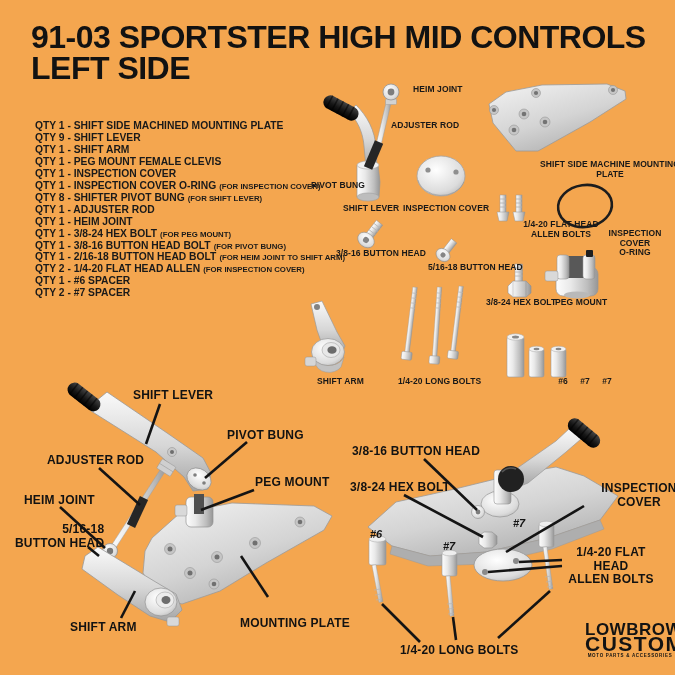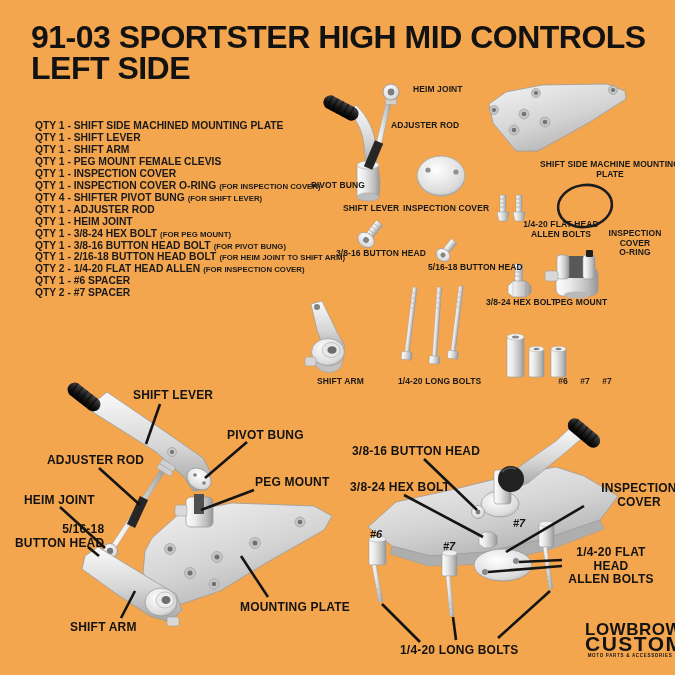--- a/index.html
+++ b/index.html
@@ -34,26 +34,26 @@
 
 <div class="stage">
 
   <div class="title">
     <div>91-03 SPORTSTER HIGH MID CONTROLS</div>
     <div>LEFT SIDE</div>
   </div>
 
   <div class="qtylist">
     <div class="qline"><span>QTY 1 - SHIFT SIDE MACHINED MOUNTING PLATE</span><span class="note"></span></div>
-    <div class="qline"><span>QTY 1 - SHIFT LEVER</span><span class="note"></span></div>
+    <div class="qline"><span>QTY 9 - SHIFT LEVER</span><span class="note"></span></div>
     <div class="qline"><span>QTY 1 - SHIFT ARM</span><span class="note"></span></div>
     <div class="qline"><span>QTY 1 - PEG MOUNT FEMALE CLEVIS</span><span class="note"></span></div>
     <div class="qline"><span>QTY 1 - INSPECTION COVER</span><span class="note"></span></div>
     <div class="qline"><span>QTY 1 - INSPECTION COVER O-RING</span><span class="note">(FOR INSPECTION COVER)</span></div>
-    <div class="qline"><span>QTY 4 - SHIFTER PIVOT BUNG</span><span class="note">(FOR SHIFT LEVER)</span></div>
+    <div class="qline"><span>QTY 8 - SHIFTER PIVOT BUNG</span><span class="note">(FOR SHIFT LEVER)</span></div>
     <div class="qline"><span>QTY 1 - ADJUSTER ROD</span><span class="note"></span></div>
     <div class="qline"><span>QTY 1 - HEIM JOINT</span><span class="note"></span></div>
     <div class="qline"><span>QTY 1 - 3/8-24 HEX BOLT</span><span class="note">(FOR PEG MOUNT)</span></div>
     <div class="qline"><span>QTY 1 - 3/8-16 BUTTON HEAD BOLT</span><span class="note">(FOR PIVOT BUNG)</span></div>
     <div class="qline"><span>QTY 1 - 2/16-18 BUTTON HEAD BOLT</span><span class="note">(FOR HEIM JOINT TO SHIFT ARM)</span></div>
     <div class="qline"><span>QTY 2 - 1/4-20 FLAT HEAD ALLEN</span><span class="note">(FOR INSPECTION COVER)</span></div>
     <div class="qline"><span>QTY 1 - #6 SPACER</span><span class="note"></span></div>
     <div class="qline"><span>QTY 2 - #7 SPACER</span><span class="note"></span></div>
   </div>
 
@@ -336,21 +336,21 @@
   <div class="al" style="left:133px;top:388px;">SHIFT LEVER</div>
   <div class="al" style="left:227px;top:428px;">PIVOT BUNG</div>
   <div class="al" style="left:47px;top:453px;">ADJUSTER ROD</div>
   <div class="al" style="left:255px;top:475px;">PEG MOUNT</div>
   <div class="al" style="left:24px;top:493px;">HEIM JOINT</div>
   <div class="al2" style="left:15px;top:523px;">
     <div>5/16-18</div>
     <div>BUTTON HEAD</div>
   </div>
   <div class="al" style="left:70px;top:620px;">SHIFT ARM</div>
-  <div class="al" style="left:240px;top:600px;">MOUNTING PLATE</div>
+  <div class="al" style="left:240px;top:616px;">MOUNTING PLATE</div>
 
   <div class="al" style="left:352px;top:444px;">3/8-16 BUTTON HEAD</div>
   <div class="al" style="left:350px;top:480px;">3/8-24 HEX BOLT</div>
   <div class="al2 alc" style="left:598px;top:482px;width:82px;">
     <div>INSPECTION</div>
     <div>COVER</div>
   </div>
   <div class="al2 alc" style="left:562px;top:546px;width:98px;">
     <div>1/4-20 FLAT HEAD</div>
     <div>ALLEN BOLTS</div>

